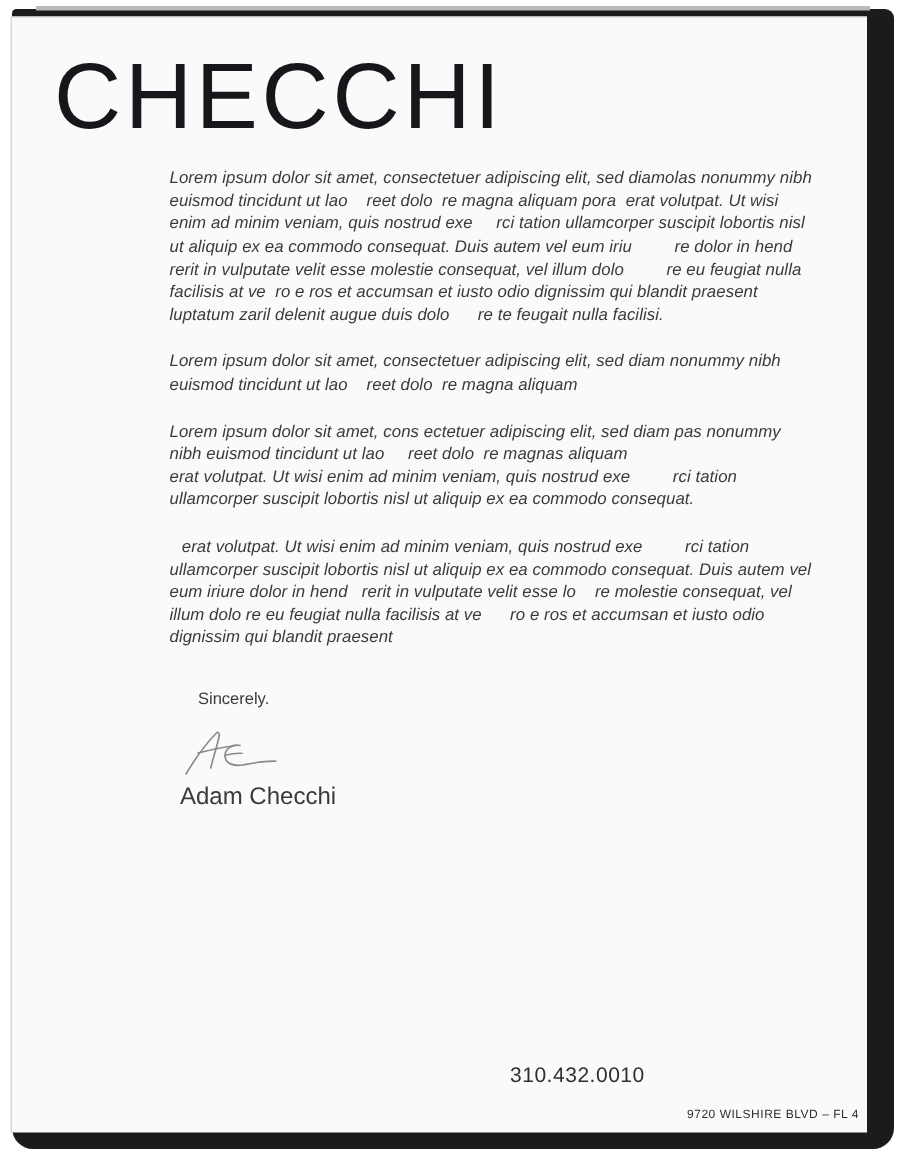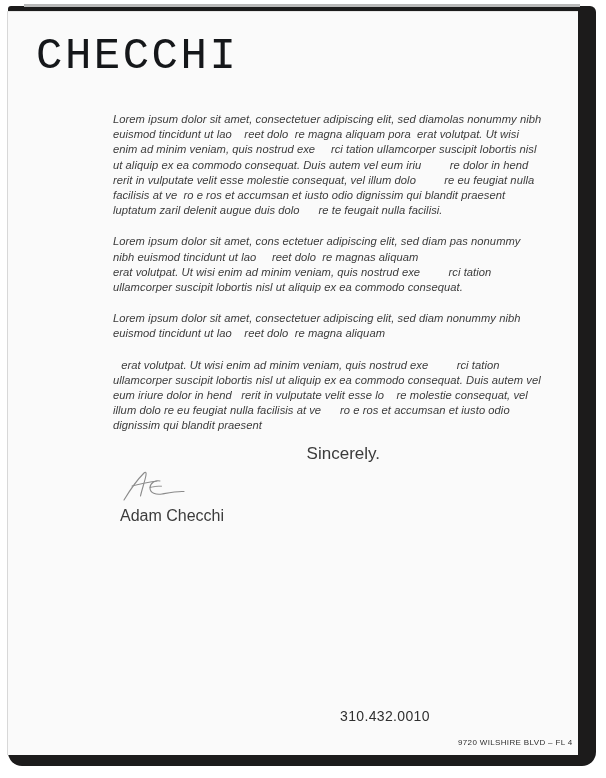--- a/index.html
+++ b/index.html
@@ -50,22 +50,22 @@
     border-left: 1px solid #d8d8d8;
     border-top: 1px solid #e6e6e6;
     box-sizing: border-box;
   }
 
   
   .wordmark {
     position: absolute;
     left: 28px;
     top: 22px;
-    font-family: Liberation Mono, monospace;
-    font-size: 44px;
+    font-family: Liberation Sans, sans-serif;
+    font-size: 62px;
     line-height: 1;
     letter-spacing: 2.5px;
     color: #15171a;
     font-weight: 400;
     white-space: nowrap;
   }
 
   
   .body-col {
     position: absolute;
@@ -90,25 +90,24 @@
 
   
   .signoff {
     position: absolute;
     left: 112px;
     top: 435px;
     width: 260px;
   }
 
   .signoff-greeting {
-    font-size: 17px;
+    font-size: 11px;
     line-height: 14px;
     color: #3b3b3b;
-    margin: 0;
-    text-align: right;
+    margin: 12px;
   }
 
   .signature {
     margin: 8px 0 6px 0;
     height: 34px;
     width: 90px;
   }
 
   .signature svg {
     display: block;
@@ -163,23 +162,23 @@
 
   <div class="page-shadow"></div>
   <div class="top-rule"></div>
 
   <div class="page">
 
     <div class="wordmark">CHECCHI</div>
 
     <div class="body-col">
       <p class="para">Lorem ipsum dolor sit amet, consectetuer adipiscing elit, sed diamolas nonummy nibh euismod tincidunt ut lao    reet dolo  re magna aliquam pora  erat volutpat. Ut wisi enim ad minim veniam, quis nostrud exe     rci tation ullamcorper suscipit lobortis nisl ut aliquip ex ea commodo consequat. Duis autem vel eum iriu         re dolor in hend rerit in vulputate velit esse molestie consequat, vel illum dolo         re eu feugiat nulla facilisis at ve  ro e ros et accumsan et iusto odio dignissim qui blandit praesent luptatum zaril delenit augue duis dolo      re te feugait nulla facilisi.</p>
+      <p class="para">Lorem ipsum dolor sit amet, consectetuer adipiscing elit, sed diam nonummy nibh euismod tincidunt ut lao    reet dolo  re magna aliquam</p>
       <p class="para">Lorem ipsum dolor sit amet, cons ectetuer adipiscing elit, sed diam pas nonummy nibh euismod tincidunt ut lao     reet dolo  re magnas aliquam
 erat volutpat. Ut wisi enim ad minim veniam, quis nostrud exe         rci tation ullamcorper suscipit lobortis nisl ut aliquip ex ea commodo consequat.</p>
-      <p class="para">Lorem ipsum dolor sit amet, consectetuer adipiscing elit, sed diam nonummy nibh euismod tincidunt ut lao    reet dolo  re magna aliquam</p>
       <p class="para indented"> erat volutpat. Ut wisi enim ad minim veniam, quis nostrud exe         rci tation ullamcorper suscipit lobortis nisl ut aliquip ex ea commodo consequat. Duis autem vel eum iriure dolor in hend   rerit in vulputate velit esse lo    re molestie consequat, vel illum dolo re eu feugiat nulla facilisis at ve      ro e ros et accumsan et iusto odio dignissim qui blandit praesent</p>
     </div>
 
     <div class="signoff">
       <p class="signoff-greeting">Sincerely.</p>
 
       <div class="signature">
         <svg width="90" height="34" viewBox="0 0 90 34" fill="none" xmlns="http://www.w3.org/2000/svg">
           <path d="M4 31 C10 21, 18 10, 24 4 C25.5 2.5, 26.5 3.5, 26 6 C25 12, 22 20, 20.5 27" stroke="#8a8a8a" stroke-width="1.1" stroke-linecap="round" fill="none"></path>
           <path d="M12 17 C20 15, 29 13, 37 12" stroke="#8a8a8a" stroke-width="1" stroke-linecap="round" fill="none"></path>

